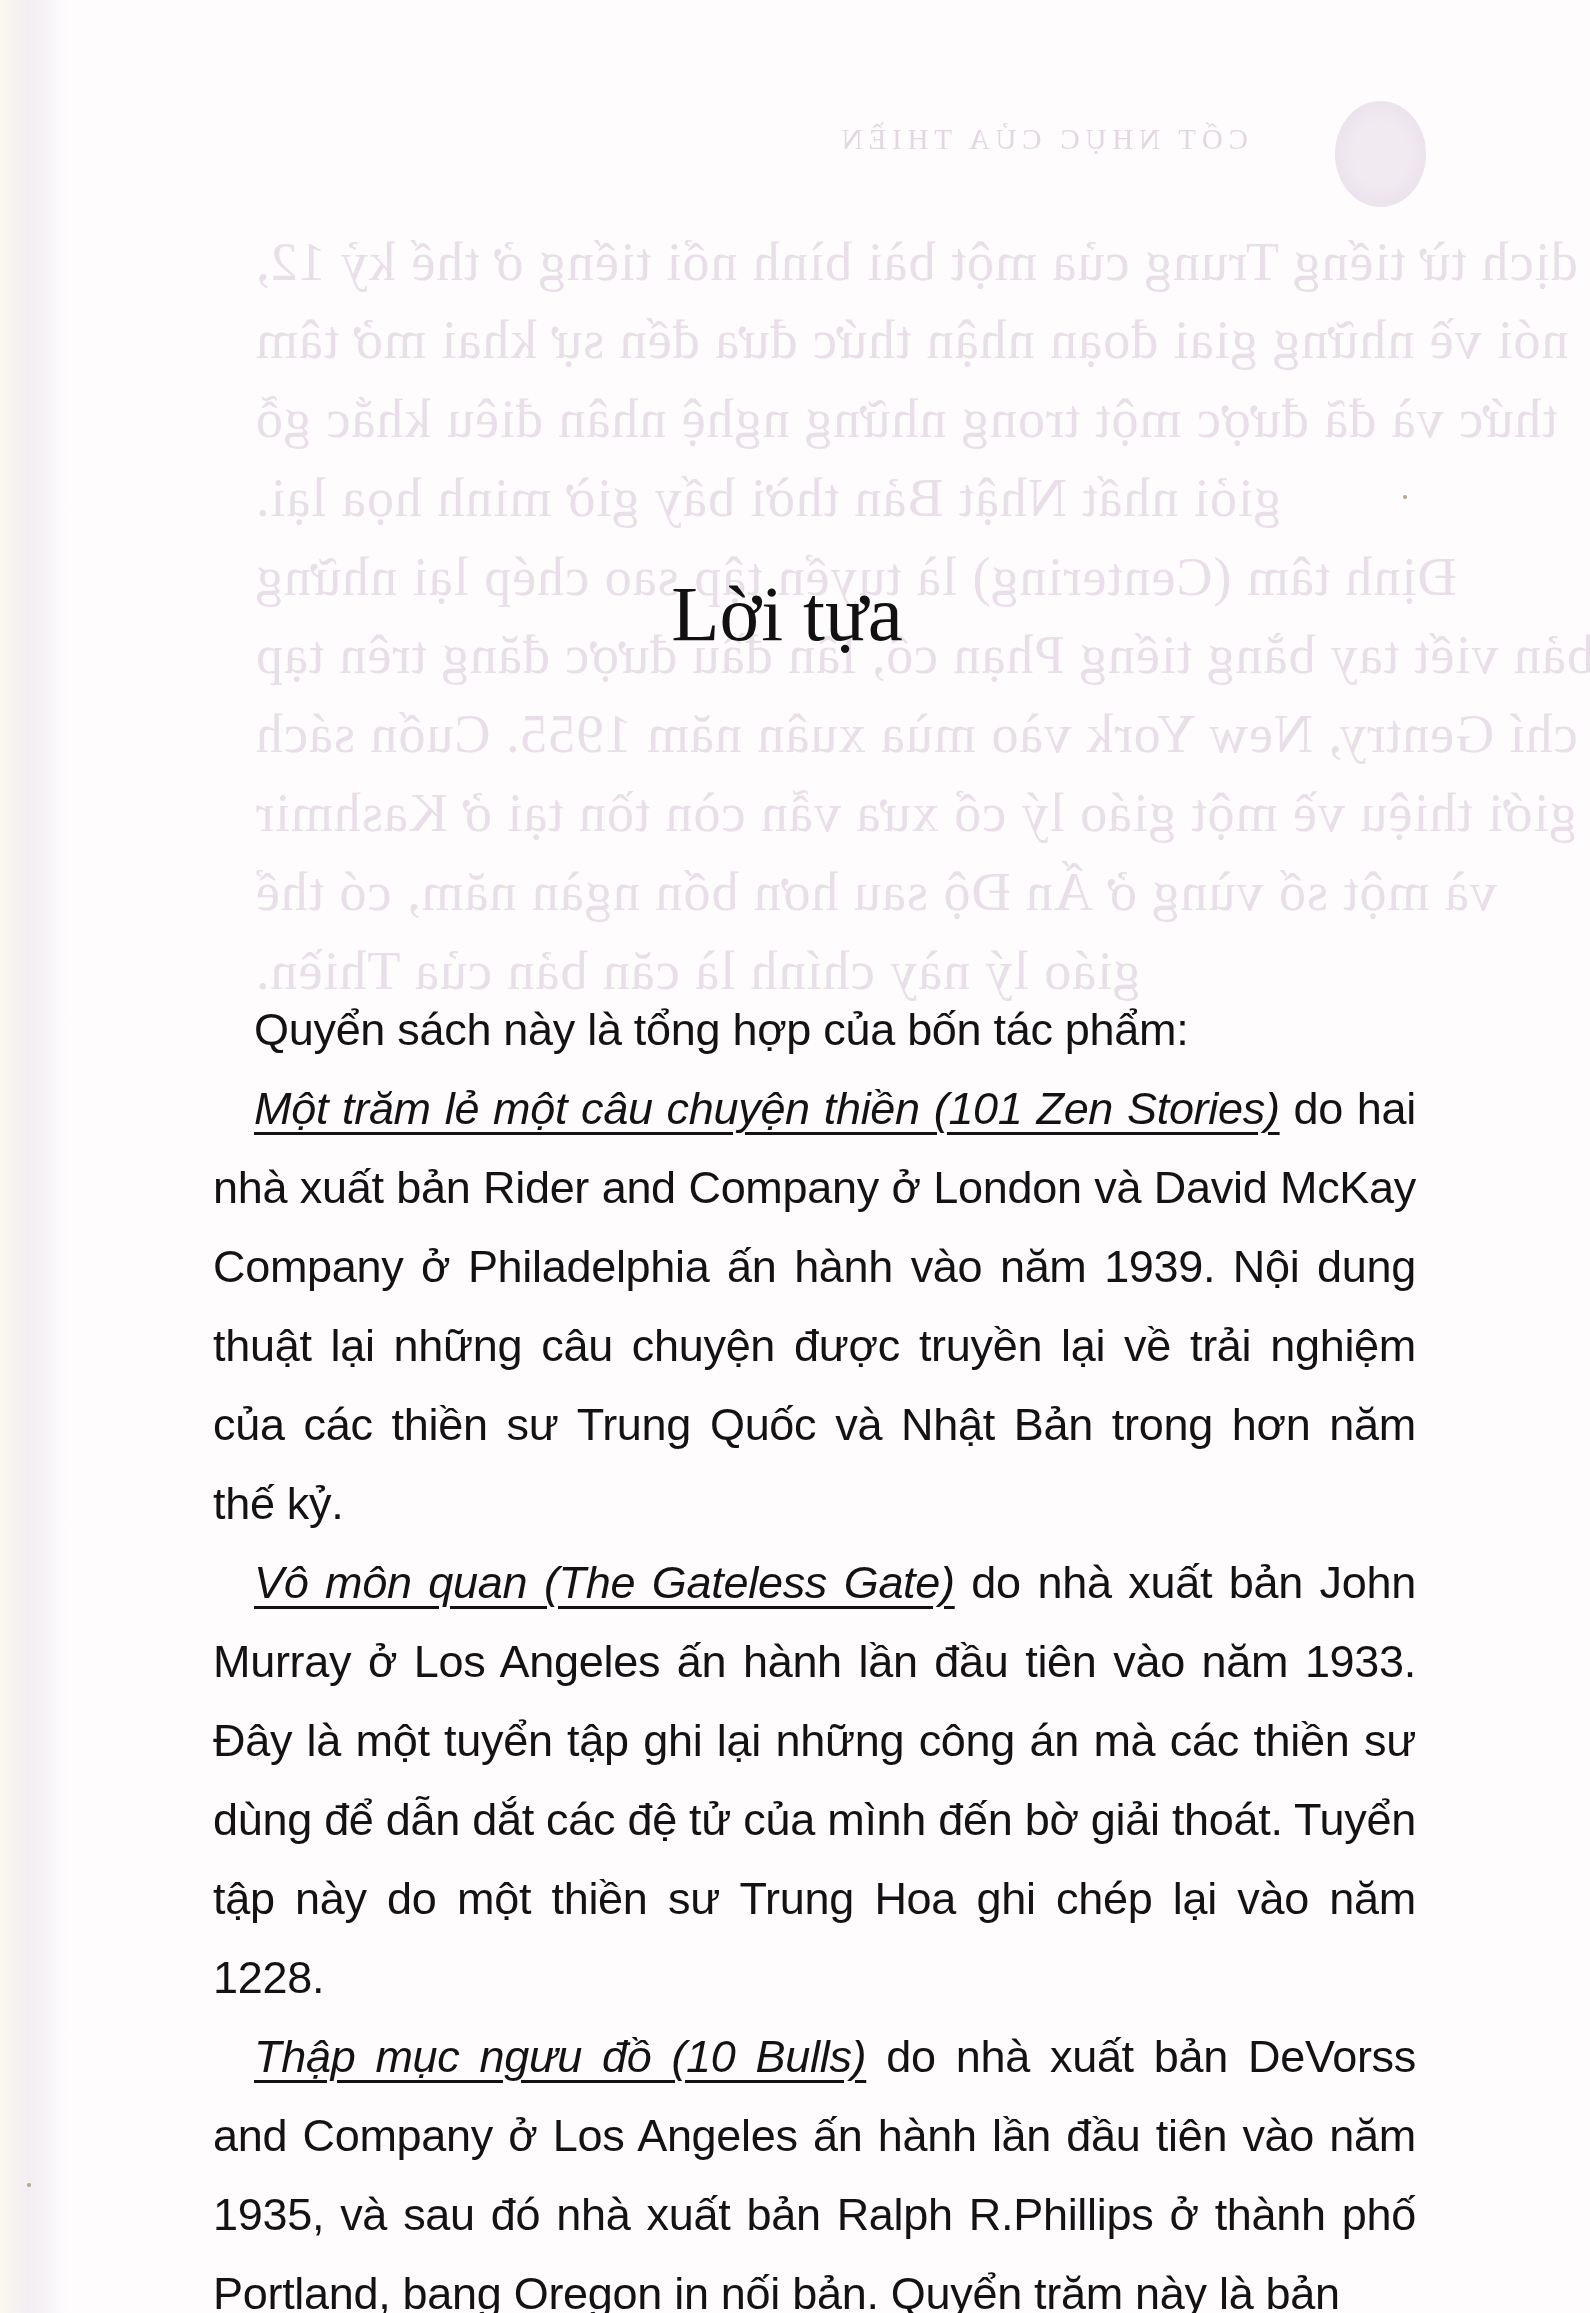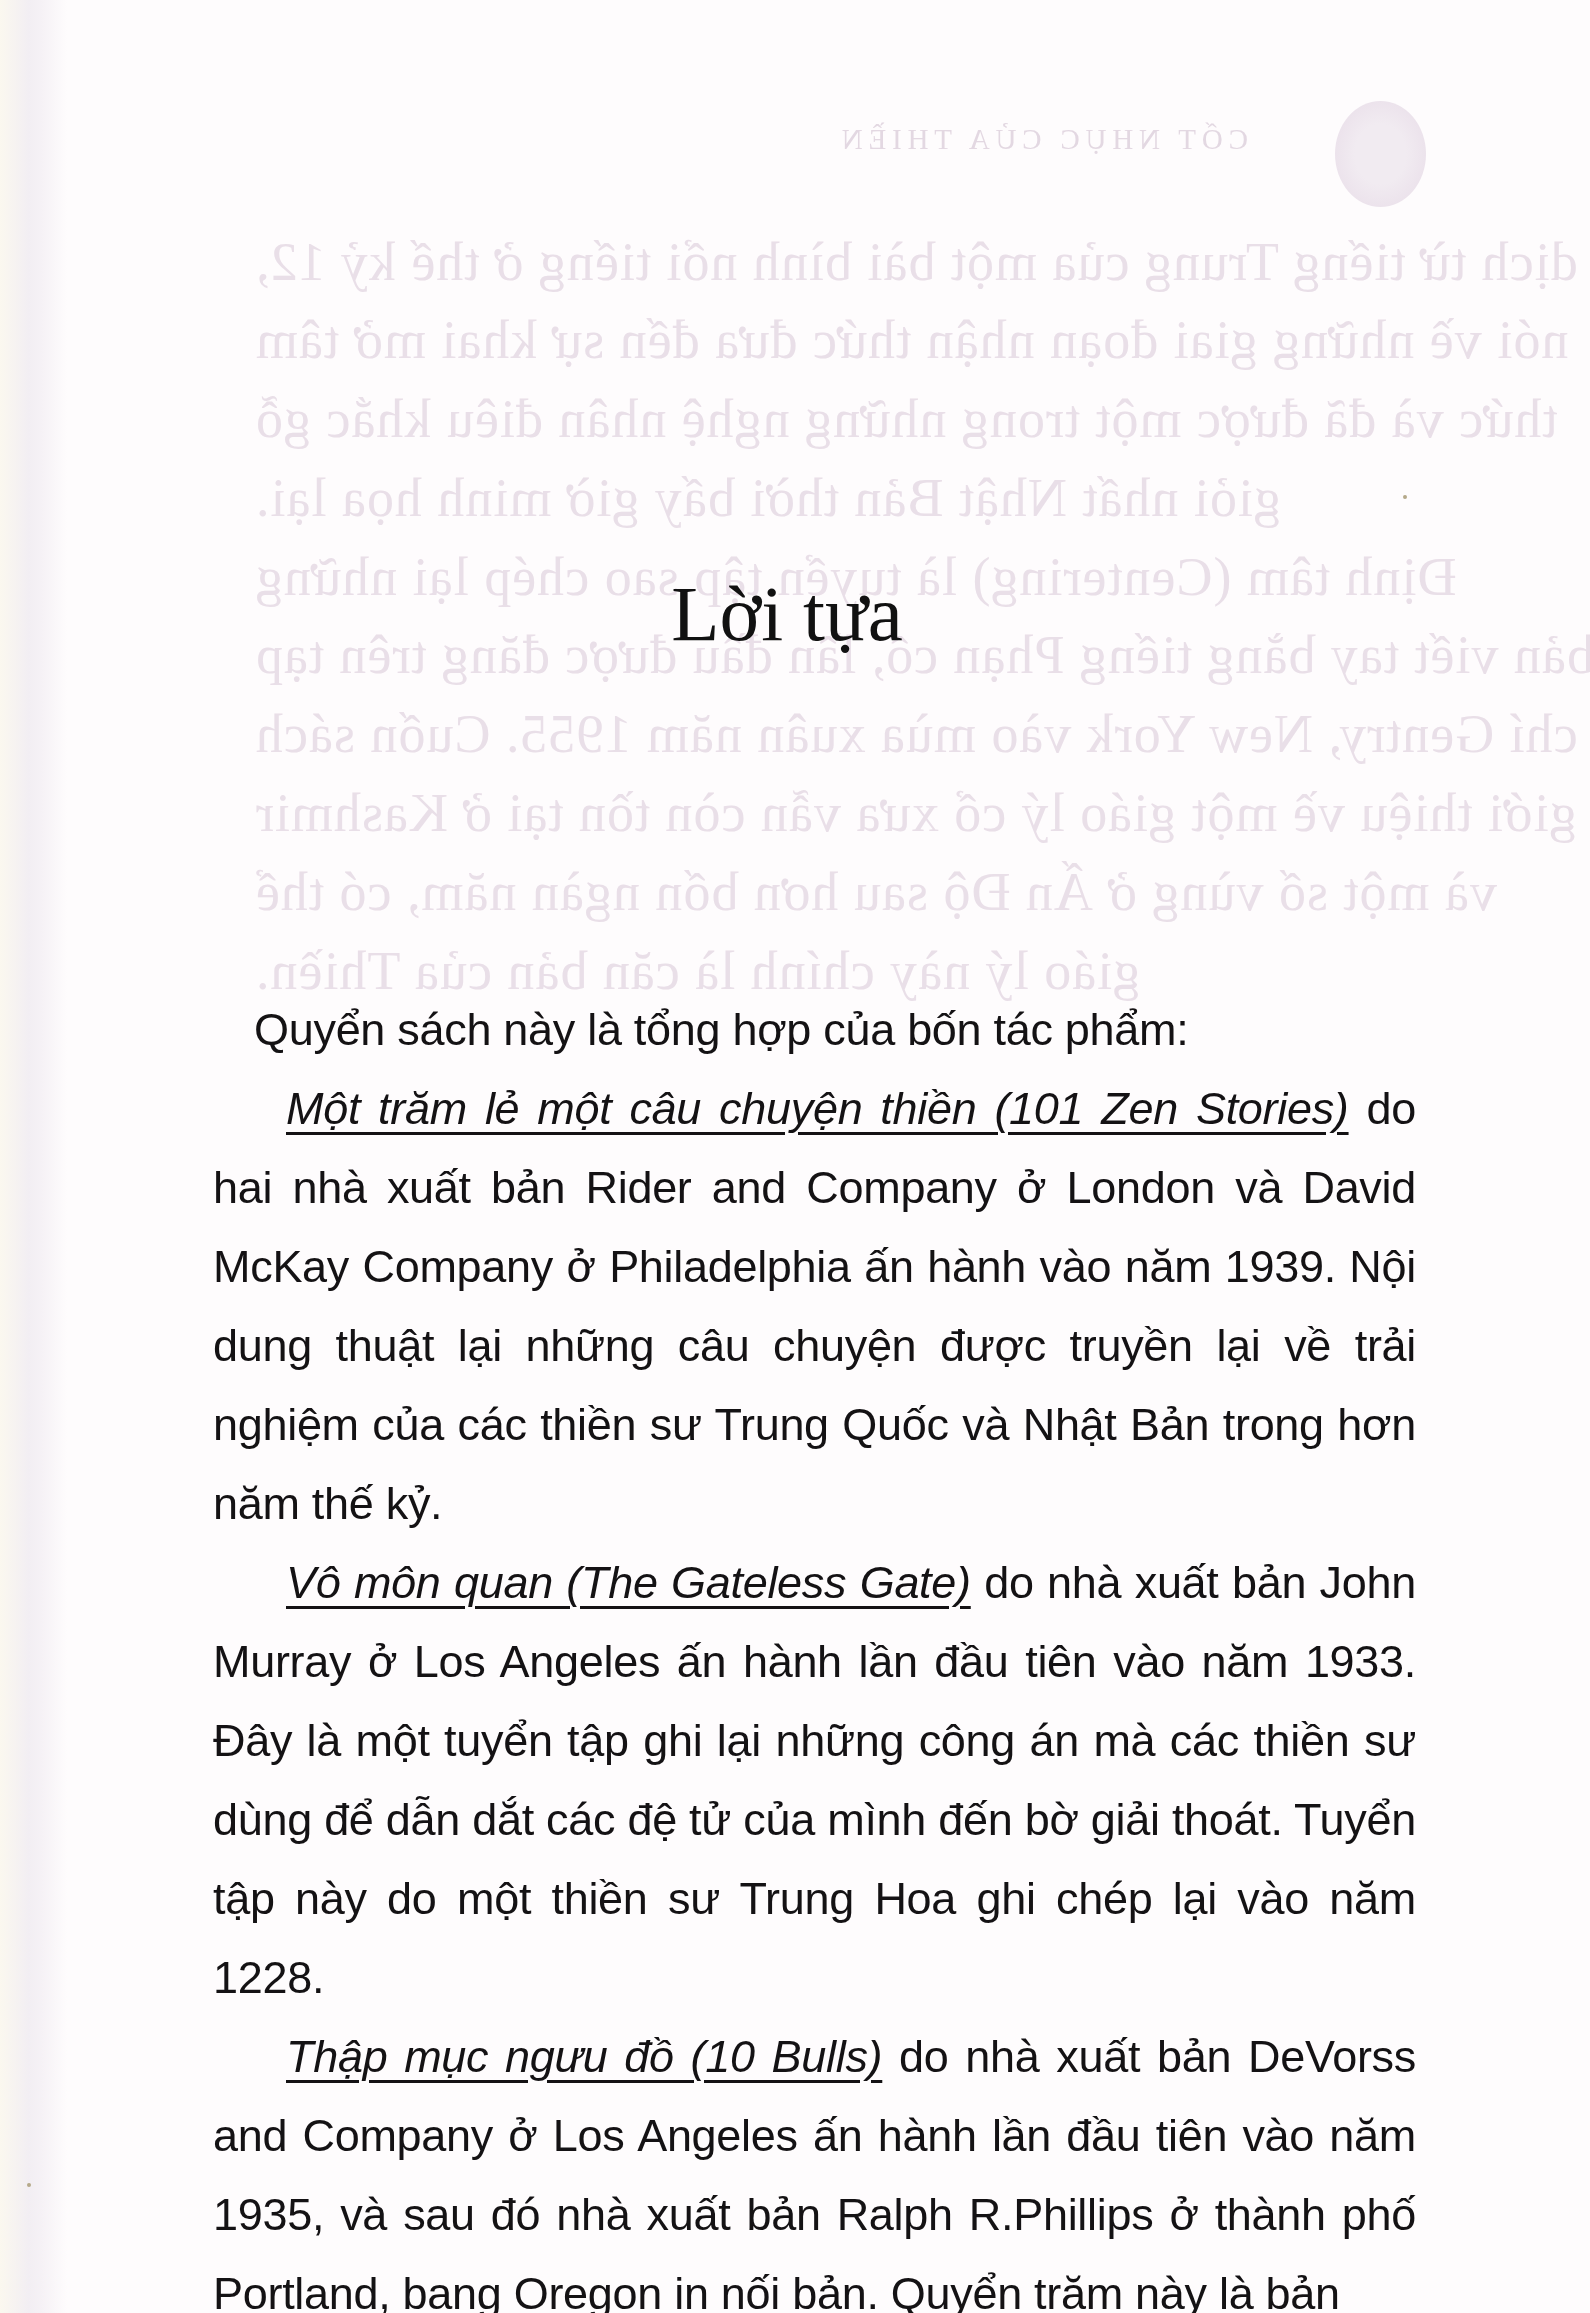--- a/index.html
+++ b/index.html
@@ -80,21 +80,20 @@
     margin: 0;
   }
   .indent {
     text-indent: 41px;
   }
   .work-title {
     font-style: italic;
     text-decoration: underline;
     text-underline-offset: 7.7px;
     text-decoration-thickness: 2.9px;
-    margin-left: 32px;
   }
   .mark {
     position: absolute;
     width: 3.8px;
     height: 3.8px;
     background: #b5a98a;
     border-radius: 50%;
   }
 </style>
 </head>

